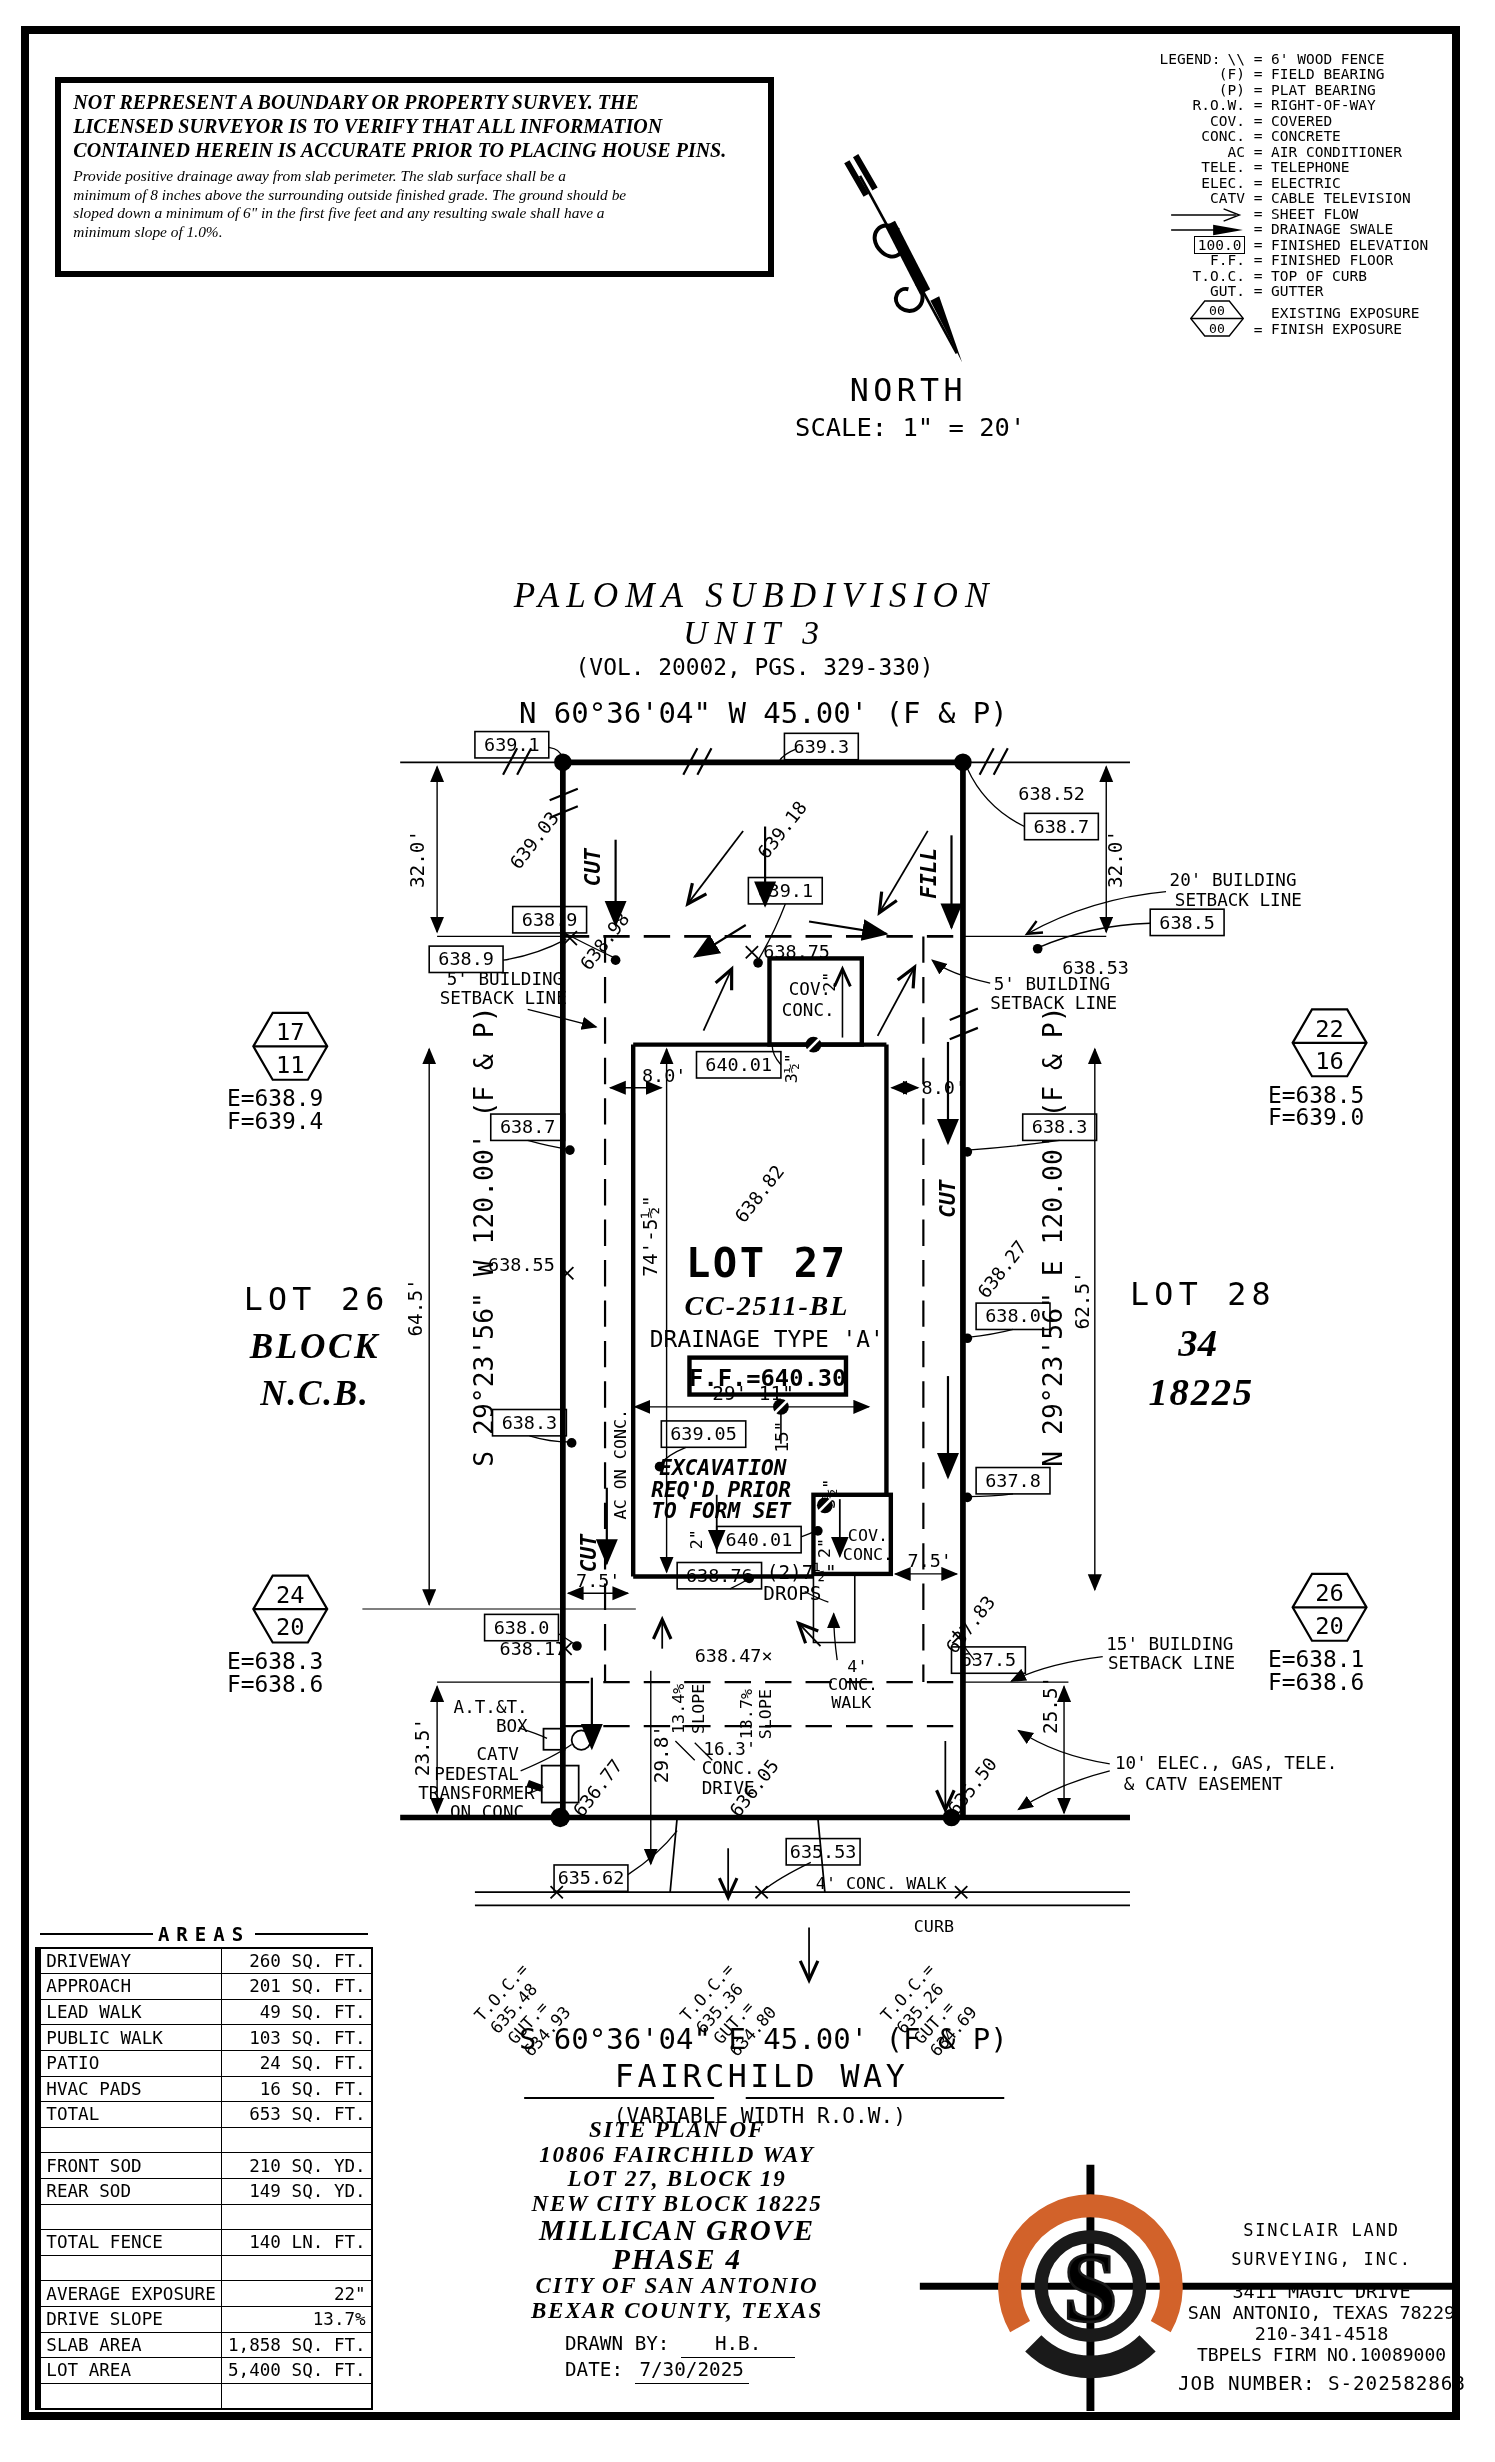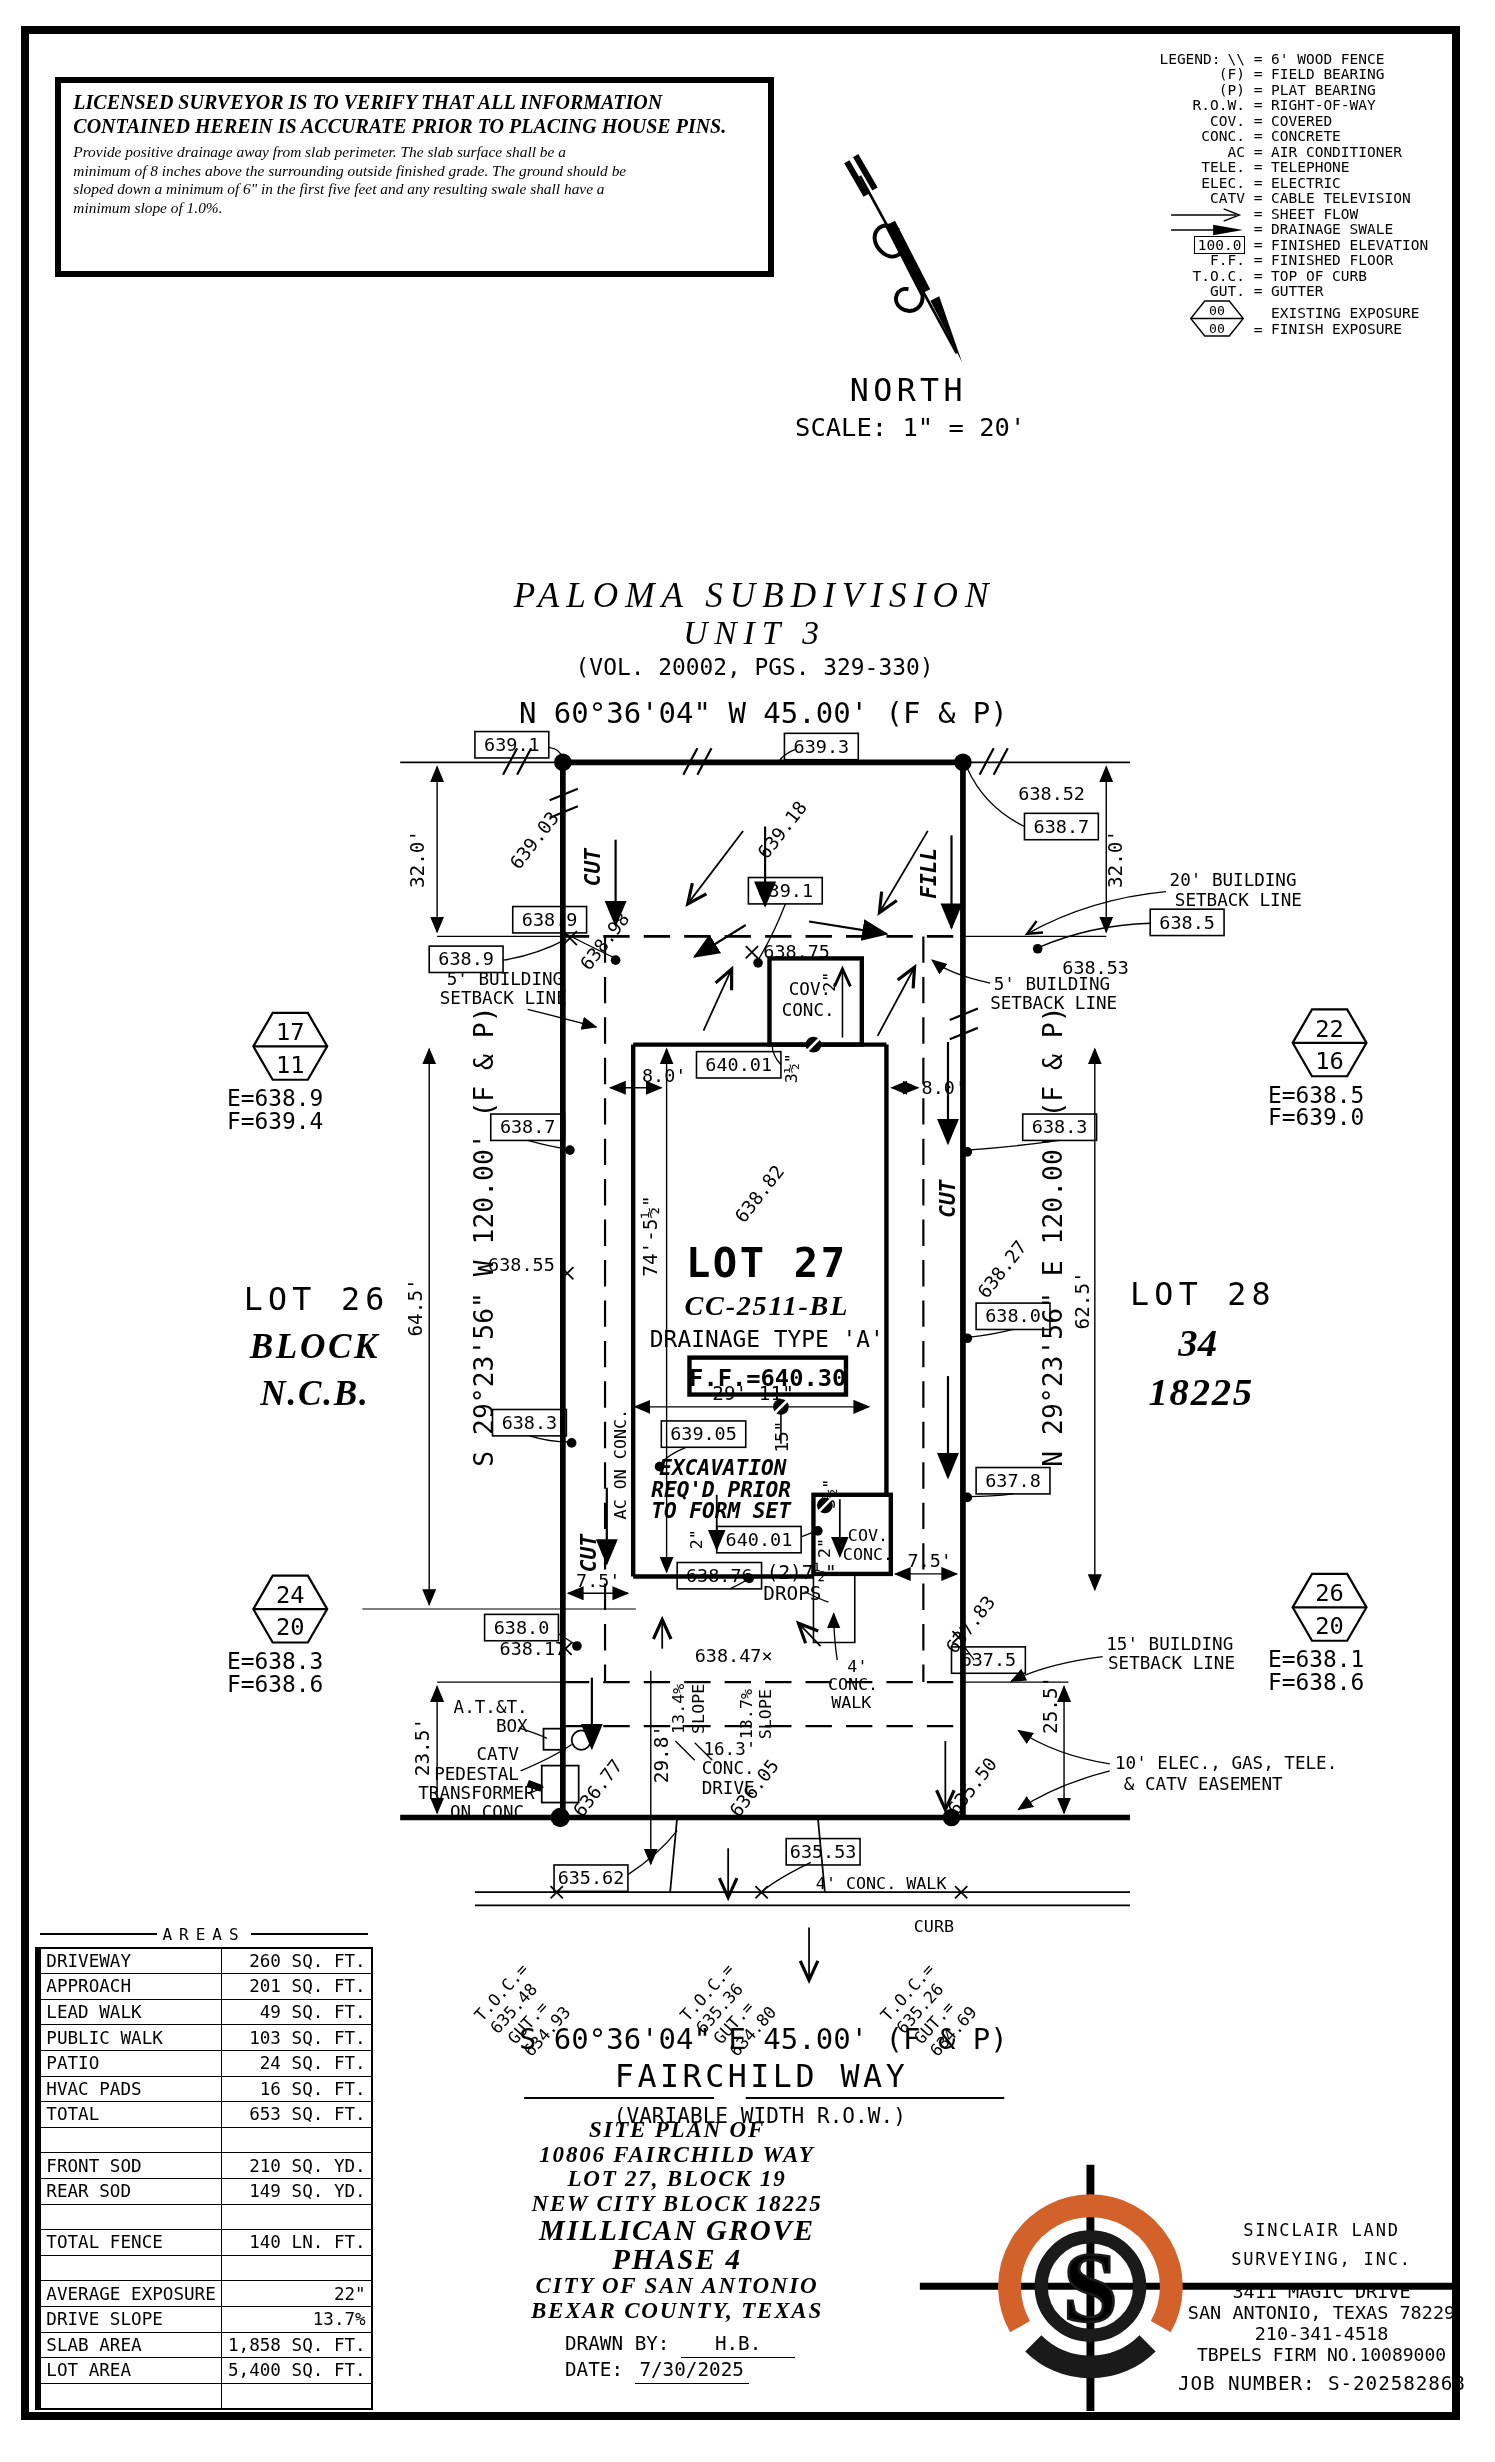--- a/index.html
+++ b/index.html
@@ -17,21 +17,21 @@
   .lg-row.tall{height:39px;}
   .lg-sym{width:104px;text-align:right;flex:0 0 auto;}
   .lg-eq{width:26px;text-align:center;flex:0 0 auto;}
   .lg-desc{text-align:left;flex:1 1 auto;}
   .lg-box{border:1.3px solid #000;padding:0 2.6px;}
   .lg-title{margin-right:7px;}
   .lg-sym svg{vertical-align:middle;}
   .lg-two{line-height:16.7px;}
   
   #areas{left:35px;top:1922px;width:338px;}
-  .areas-head{display:flex;align-items:center;font-size:16px;letter-spacing:7px;font-weight:normal;height:24.6px;}
+  .areas-head{display:flex;align-items:center;font-size:19px;letter-spacing:7px;font-weight:bold;height:24.6px;}
   .areas-head::before,.areas-head::after{content:"";flex:1;border-top:2.2px solid #000;margin:0 5.3px;}
   #areas table{border-collapse:collapse;width:100%;border:2.6px solid #000;border-left:6.2px solid #000;}
   #areas td{border:1.8px solid #000;height:24.6px;font-size:17.6px;padding:0 5.3px;white-space:nowrap;}
   #areas td.val{text-align:right;width:154px;}
   
   #titleblock{left:488px;top:2118px;width:378px;text-align:center;font-family:"Liberation Serif",serif;
               font-weight:bold;font-style:italic;}
   .tb-s{font-size:23px;line-height:24.6px;letter-spacing:1.8px;}
   .tb-l{font-size:29px;line-height:29px;letter-spacing:1.8px;}
   .tb-drawn{font-family:"DejaVu Sans Mono",monospace;font-style:normal;font-weight:normal;font-size:19.3px;
@@ -493,20 +493,21 @@
     <path d="M1240,2462 V2742" stroke="#000" stroke-width="9"></path>
     <path d="M1046,2600 H1656" stroke="#000" stroke-width="8"></path>
     <path d="M1160,2646 A92,92 0 1 1 1320,2646" fill="none" stroke="#d2622a" stroke-width="26"></path>
     <path d="M1175,2665 A92,92 0 0 0 1305,2665" fill="none" stroke="#1a1a1a" stroke-width="26"></path>
     <circle cx="1240" cy="2600" r="56" fill="none" stroke="#1a1a1a" stroke-width="15"></circle>
     <text class="ser" x="1240" y="2638" font-size="112" font-weight="bold" text-anchor="middle" fill="#d2622a" stroke="#1a1a1a" stroke-width="3">S</text>
   </g>
 </svg>
 
 <div id="disclaimer" class="abs">
+  <div class="disc-main">NOT REPRESENT A BOUNDARY OR PROPERTY SURVEY. THE</div>
   <div class="disc-main">LICENSED SURVEYOR IS TO VERIFY THAT ALL INFORMATION</div>
   <div class="disc-main">CONTAINED HEREIN IS ACCURATE PRIOR TO PLACING HOUSE PINS.</div>
   <div class="disc-note">
     <div>Provide positive drainage away from slab perimeter. The slab surface shall be a</div>
     <div>minimum of 8 inches above the surrounding outside finished grade. The ground should be</div>
     <div>sloped down a minimum of 6" in the first five feet and any resulting swale shall have a</div>
     <div>minimum slope of 1.0%.</div>
   </div>
 </div>
 

